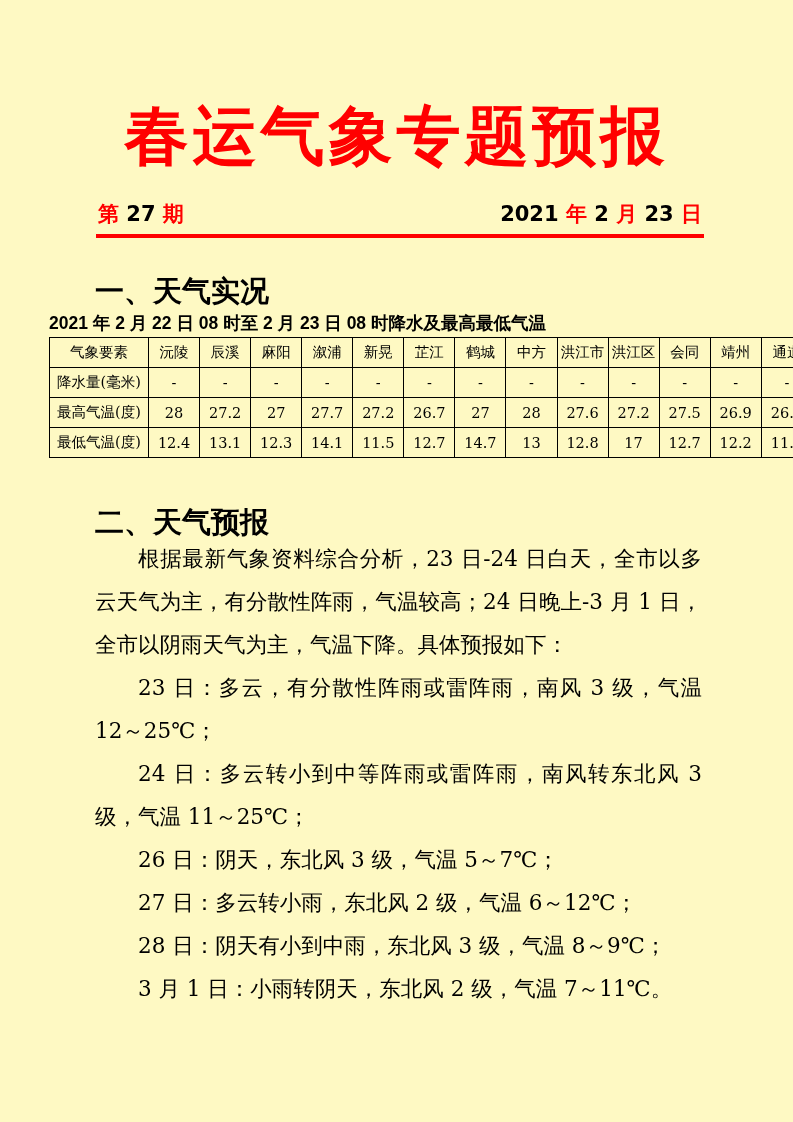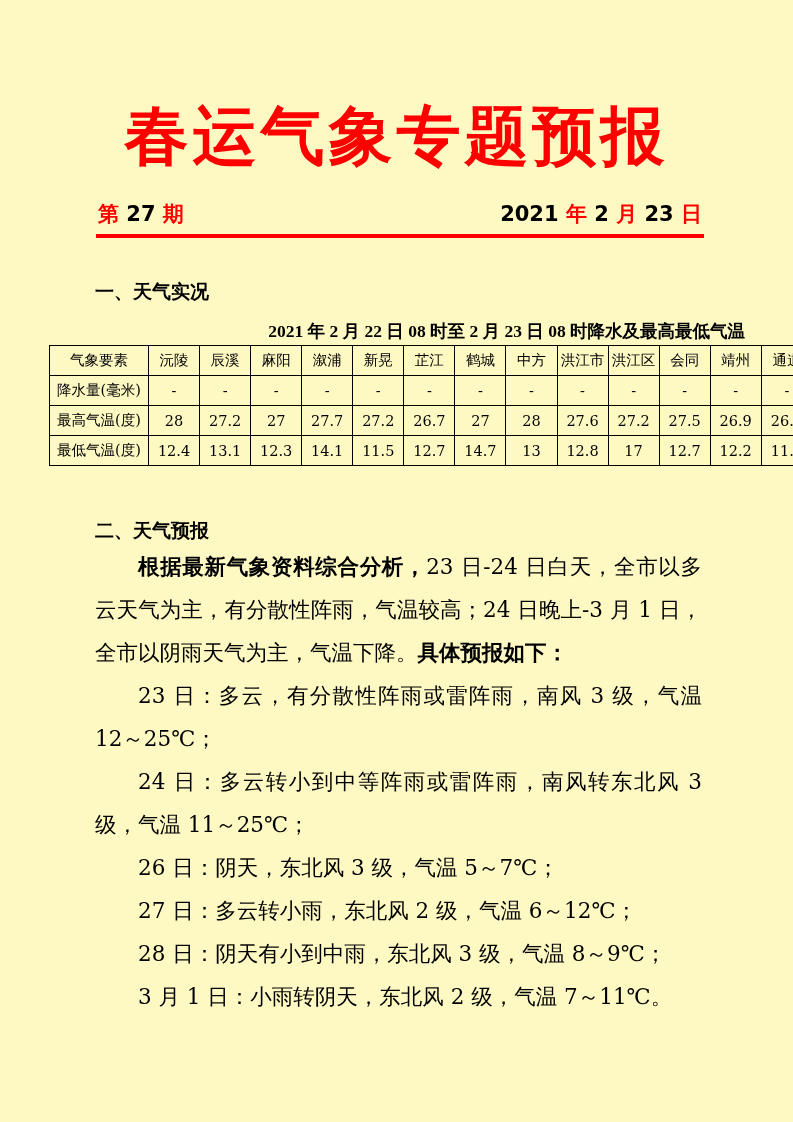--- a/index.html
+++ b/index.html
@@ -46,31 +46,31 @@
     background: #FF0000;
   }
   .content {
     margin-left: 95px;
     width: 607px;
   }
   .sec-heading {
     margin: 0;
     font-family: "DejaVu Sans", "Liberation Sans", sans-serif;
     font-weight: bold;
-    font-size: 19px;
+    font-size: 29px;
     line-height: 30px;
     color: #000;
   }
   #sec1-heading { margin-top: 38px; }
   #sec2-heading { margin-top: 49px; }
   .table-caption {
-    margin: 14px 0 0 -46px;
+    margin: 6px 0 0 -46px;
     width: 696px;
-    text-align: right;
-    font-family: Liberation Serif, serif;
+    text-align: left;
+    font-family: Liberation Sans, sans-serif;
     font-weight: bold;
     font-size: 17.5px;
     line-height: 22px;
     white-space: nowrap;
   }
   table.weather-table {
     margin: 3px 0 0 -46px;
     width: 764px;
     border-collapse: collapse;
     table-layout: fixed;
@@ -91,21 +91,21 @@
   .body-par {
     margin: 0;
     font-size: 21.5px;
     line-height: 43px;
     text-align: justify;
     text-indent: 43px;
   }
   .intro-par { margin-top: 0; }
   .b-sans {
     font-family: "DejaVu Sans", "Liberation Sans", sans-serif;
-    font-weight: bold;
+    font-weight: normal;
   }
 </style>
 </head>
 <body>
 
 <div class="page">
 
   <h1 class="doc-title">春运气象专题预报</h1>
 
   <div class="meta-row">

